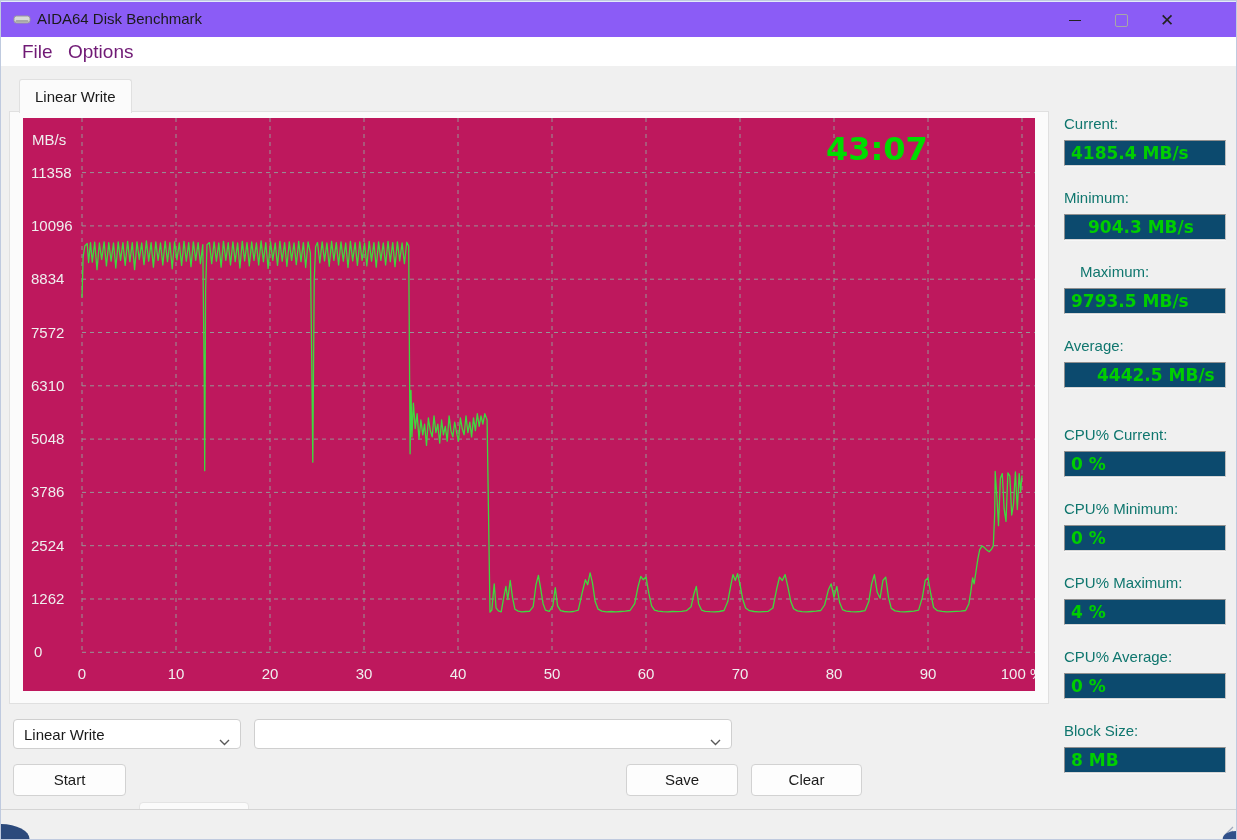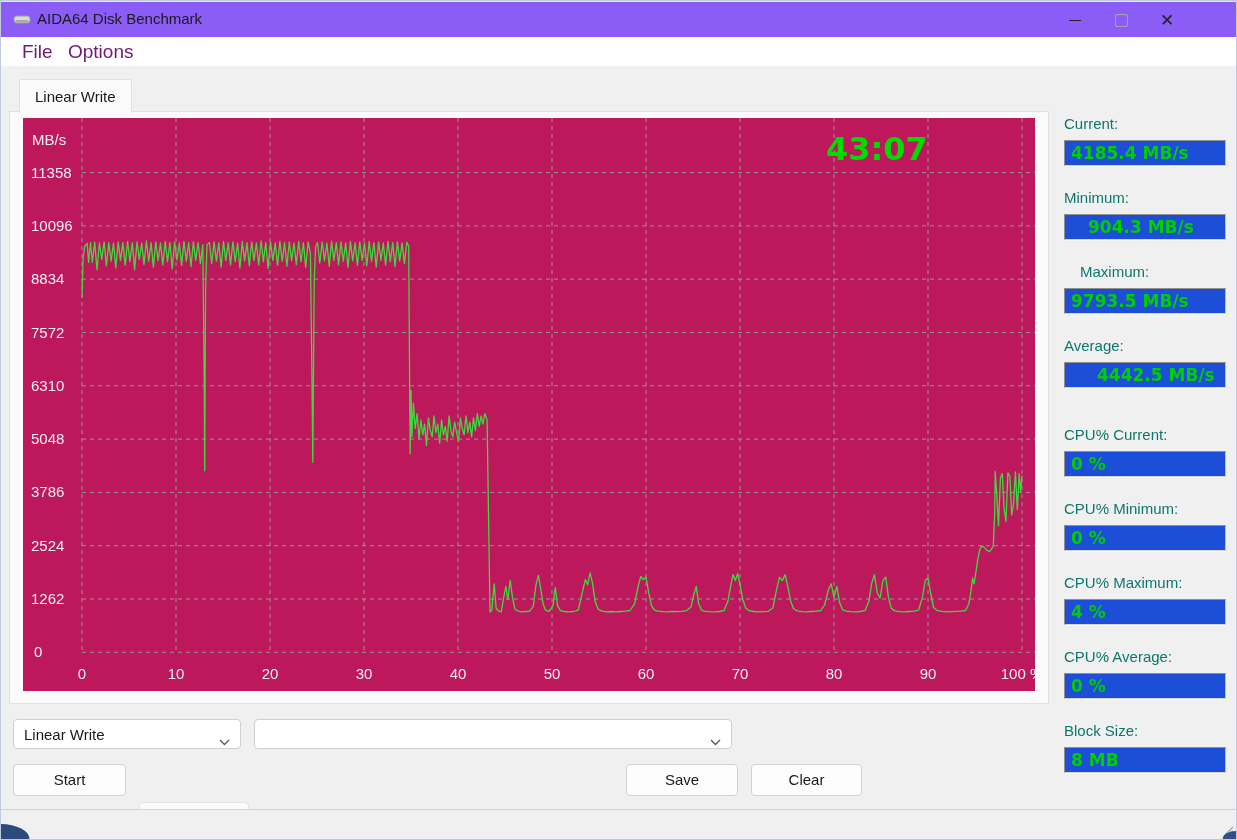--- a/index.html
+++ b/index.html
@@ -20,21 +20,21 @@
   .tab{position:absolute;left:18px;top:78px;height:33px;padding:0 15px;background:#fbfbfb;
        border:1px solid #e0e0e0;border-bottom:none;border-radius:3px 3px 0 0;
        font-size:15px;color:#1a1a1a;display:flex;align-items:center;z-index:2;}
   .tabpanel{position:absolute;left:8px;top:110px;width:1040px;height:593px;background:#fbfbfb;border:1px solid #e0e0e0;box-sizing:border-box;}
   
   .chart{position:absolute;left:22px;top:117px;width:1012px;height:573px;background:#be185d;}
   .timer{position:absolute;left:784px;top:12px;width:110px;font-family:"DejaVu Sans",sans-serif;
          font-weight:bold;font-size:32px;color:#00dc00;margin-left:19px;}
   
   .stat-label{position:absolute;left:1063px;font-size:15px;color:#0f766e;white-space:nowrap;}
-  .stat-box{position:absolute;left:1063px;width:162px;height:26px;background:#1d4ed8;box-sizing:border-box;
+  .stat-box{position:absolute;left:1063px;width:162px;height:26px;background:#0c4a6e;box-sizing:border-box;
             border:1px solid #8f8f8f;border-bottom-color:#d6d6d6;border-right-color:#bdbdbd;
             box-shadow:0 1px 0 #f7f7f7;
             font-family:"DejaVu Sans",sans-serif;font-weight:bold;font-size:17px;color:#00ce00;
             line-height:24px;padding-left:6px;white-space:nowrap;}
   
   .combo{position:absolute;height:30px;background:#fff;border:1px solid #cfcfcf;border-radius:4px;box-sizing:border-box;
          font-size:15px;color:#1a1a1a;display:flex;align-items:center;padding:0 28px 0 10px;}
   .combo-text{white-space:pre;overflow:hidden;}
   .combo-arrow{position:absolute;right:10px;top:12px;}
   .btn{position:absolute;height:32px;background:#fdfdfd;border:1px solid #d2d2d2;border-radius:4px;box-sizing:border-box;

